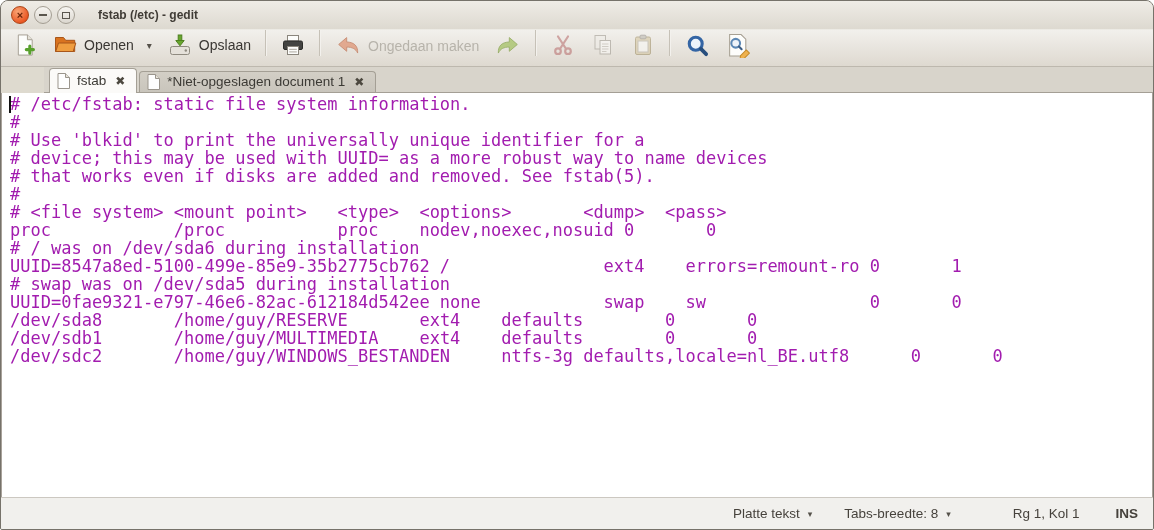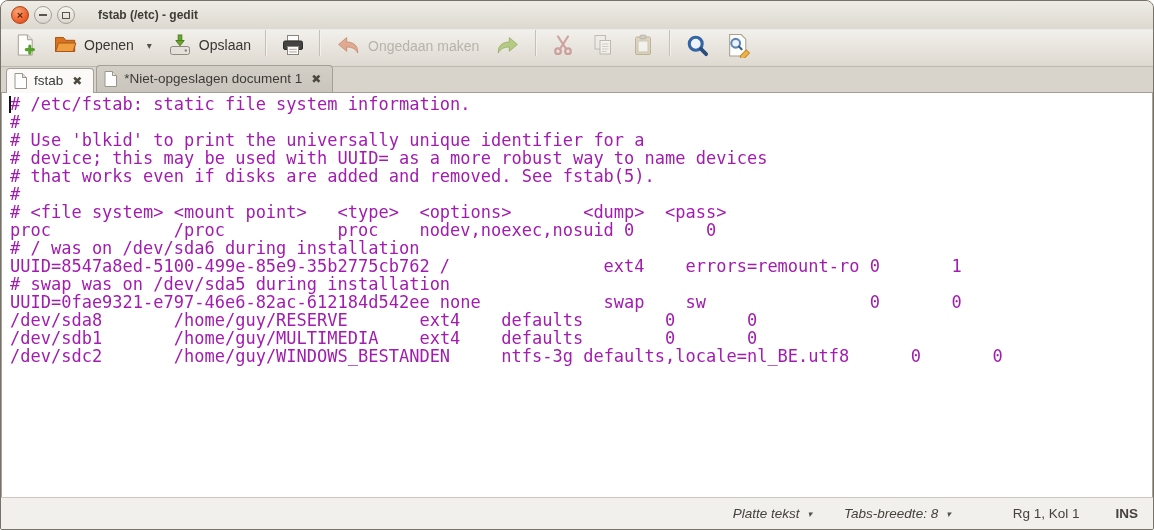--- a/index.html
+++ b/index.html
@@ -69,24 +69,25 @@
     width:0; height:26px; margin:0 5px;
     border-left:1px solid #c6c1b7; border-right:1px solid #f3f1ed;
   }
   
   .tabbar {
     height:26px; flex:0 0 26px;
     background:#d8d4cb;
     border-bottom:1px solid #a49f95;
     display:flex; align-items:flex-end;
     padding:0 12px 0 5px;
+    margin-left:43px;
   }
   .tab {
     display:flex; align-items:center; gap:7px;
-    height:27px; padding:0 9px 1px 7px;
+    height:21px; padding:0 9px 1px 7px;
     border:1px solid #a49f95; border-bottom:none;
     border-radius:4px 4px 0 0;
     background:linear-gradient(#d3cfc6,#c9c5bc);
     margin-right:2px; font-size:13.5px; color:#3c3a35;
     position:relative;
   }
   .tab.active {
     background:#fbfaf8; height:25px; margin-bottom:-1px; z-index:2;
   }
   .tab .tclose {
@@ -115,21 +116,21 @@
   }
   
   .statusbar {
     height:32px; flex:0 0 32px;
     background:#f1f0ed;
     border-top:1px solid #ccc8c1;
     display:flex; align-items:center; justify-content:flex-end;
     font-size:13.5px; color:#46423c;
     padding-right:15px;
   }
-  .sb-btn { display:flex; align-items:center; gap:8px; padding:4px 6px; border-radius:3px;font-style:italic; }
+  .sb-btn { display:flex; align-items:center; gap:8px; padding:4px 6px; border-radius:3px; }
   .sb-caret { font-size:9px; color:#55514a; }
   .sb-pos { margin-left:56px; }
   .sb-ins { margin-left:36px;font-weight:bold; }
   .sb-gap { margin-left:20px; }
 </style>
 </head>
 <body>
 
 <div class="window">
 

